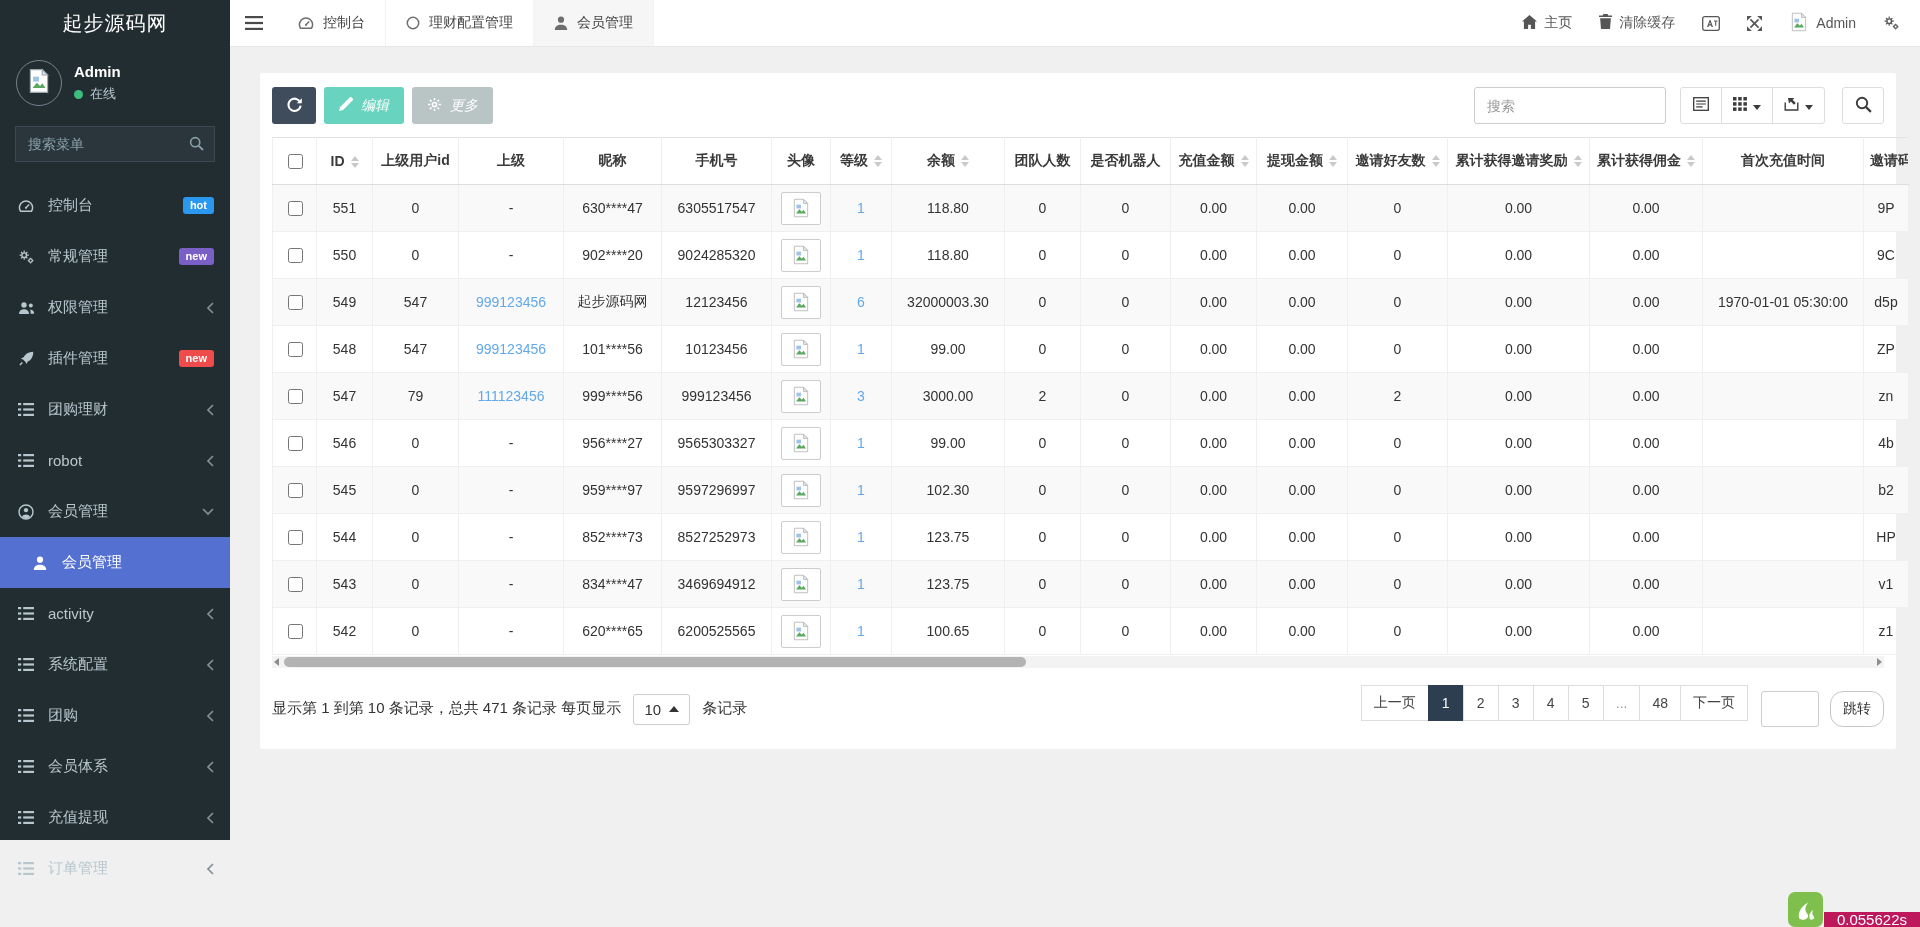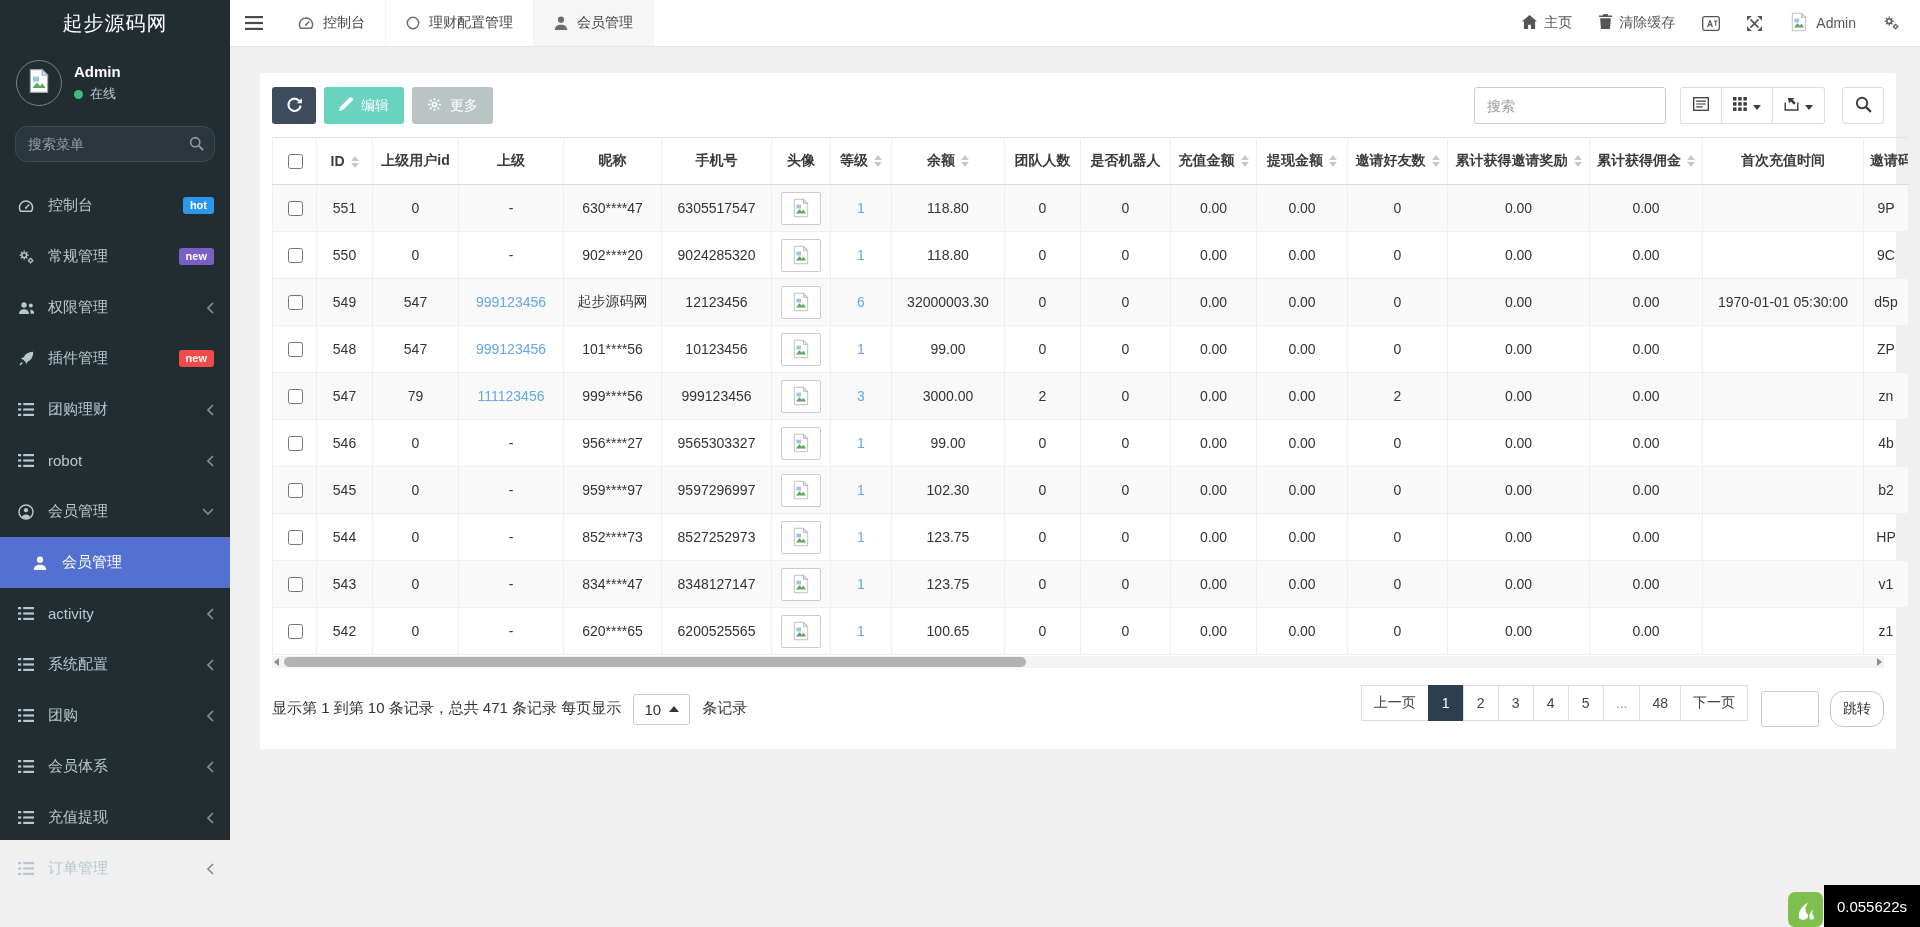--- a/index.html
+++ b/index.html
@@ -10,21 +10,21 @@
   
   .sidebar { width:230px; flex-shrink:0; background:#222d32; color:#b8c7ce; display:flex; flex-direction:column; }
   .logo { height:47px; line-height:47px; text-align:center; color:#fff; font-size:20px; letter-spacing:1px; cursor:pointer; }
   .user-panel { display:flex; align-items:center; gap:12px; padding:13px 16px 10px; }
   .avatar-circle { width:46px; height:46px; border-radius:50%; border:1px solid #75838b;
     display:flex; align-items:center; justify-content:center; background:transparent; }
   .user-name { color:#fff; font-weight:bold; font-size:15px; margin-bottom:5px; }
   .user-status { font-size:13px; color:#b8c7ce; display:flex; align-items:center; gap:7px; }
   .dot { width:9px; height:9px; border-radius:50%; background:#3dbd7d; display:inline-block; }
   .side-search { margin:10px 15px 6px; position:relative; }
-  .side-search input { width:100%; height:36px; background:#2b363c; border:1px solid #3b4a51; border-radius:12px;
+  .side-search input { width:100%; height:36px; background:#2b363c; border:1px solid #3b4a51; border-radius:0;
     color:#ffffff; padding:0 34px 0 12px; font-size:14px; outline:none; }
   .side-search input::placeholder { color:#8aa0aa; }
   .side-search .sicon { position:absolute; right:11px; top:10px; color:#8aa0aa; cursor:pointer; }
   .menu { list-style:none; margin:12px 0 0; padding:0; font-size:15px; flex:1; }
   .menu li { height:51px; display:flex; align-items:center; gap:12px; padding:0 16px; cursor:pointer; }
   .menu li .micon { width:20px; display:flex; justify-content:center; color:#b8c7ce; flex-shrink:0; }
   .menu li .mlabel { flex:1; white-space:nowrap; overflow:hidden; }
   .menu li.indent { padding-left:30px; }
   .menu li.active { background:var(--c-active,#5471d2); color:#fff; }
   .menu li.active .micon { color:#fff; }
@@ -41,21 +41,21 @@
   .tab.active { background:#f6f6f6; }
   .nav-right { margin-left:auto; display:flex; align-items:center; gap:27px; padding-right:20px; color:#565656; font-size:14px; }
   .nav-item { display:flex; align-items:center; gap:7px; cursor:pointer; }
 
   .content { flex:1; background:#f0f0f0; padding:26px 24px 0 30px; overflow:hidden; }
   .card { background:#fff; width:1636px; padding:14px 12px 16px; border-radius:2px; }
 
   
   .toolbar { display:flex; align-items:center; margin-bottom:13px; }
   .btn { height:37px; border:none; border-radius:3px; color:#fff; font-size:14px;
-    display:inline-flex; align-items:center; gap:8px; padding:0 15px; margin-right:8px; cursor:pointer; }
+    display:inline-flex; align-items:center; gap:8px; padding:0 15px; margin-right:8px; cursor:pointer;font-style:italic; }
   .btn-refresh { background:var(--c-btn-refresh,#3f4c5c); width:44px; justify-content:center; padding:0; }
   .btn-edit { background:var(--c-btn-edit,#18bc9c); opacity:.65; }
   .btn-more { background:var(--c-btn-more,#95a5a6); opacity:.65; }
   .toolbar-right { margin-left:auto; display:flex; align-items:center; }
   .search-input { width:192px; height:37px; border:1px solid #ccc; border-radius:3px; padding:0 12px;
     font-size:14px; color:#555; outline:none; }
   .search-input::placeholder { color:#9a9a9a; }
   .btn-group { display:flex; margin-left:14px; }
   .tbtn { height:37px; min-width:42px; background:#fff; border:1px solid #ddd; color:#3c3c3c;
     display:inline-flex; align-items:center; justify-content:center; gap:6px; padding:0 11px; cursor:pointer; margin-left:-1px; }
@@ -96,21 +96,21 @@
   .page.active { background:var(--c-page-active,#2c3e50); border-color:var(--c-page-active,#2c3e50); color:#fff; }
   .page.dots { color:#999; }
   .jump-input { width:58px; height:36px; border:1px solid #ccc; border-radius:3px; margin-left:13px; outline:none; padding:0 8px; font-size:14px; }
   .jump-btn { width:54px; height:36px; border:1px solid #c6c6c6; border-radius:13px; background:#fff; color:#333;
     font-size:14px; margin-left:11px; cursor:pointer; }
 
   
   .status { position:fixed; right:0; bottom:0; display:flex; align-items:flex-end; z-index:10; }
   .tp-icon { width:35px; height:35px; border-radius:7px; background:var(--c-status-green,#7fbf4d);
     display:flex; align-items:center; justify-content:center; margin-right:1px; }
-  .time-badge { background:#000000; color:#fff; height:42px; display:flex; align-items:center; padding:0 13px; font-size:15px; }
+  .time-badge { background:#be185d; color:#fff; height:15px; display:flex; align-items:center; padding:0 13px; font-size:15px; }
 </style>
 </head>
 <body>
 
 <div class="app">
 
   <aside class="sidebar">
     <div class="logo">起步源码网</div>
     <div class="user-panel">
       <div class="avatar-circle">
@@ -792,21 +792,21 @@
                   <td>0.00</td>
                   <td></td>
                   <td>HP</td>
                 </tr>
                 <tr>
                   <td><input type="checkbox" style=""></td>
                   <td>543</td>
                   <td>0</td>
                   <td>-</td>
                   <td>834****47</td>
-                  <td>8348127147</td>
+                  <td>3469694912</td>
                   <td><div class="img-box">
                       <svg width="20" height="20" viewBox="0 0 24 24">
                         <path d="M4 1.5h11l5 5V22.5H4z" fill="#fdfdfd" stroke="#b5b5b5"></path>
                         <path d="M15 1.5l5 5h-5z" fill="#e2ebf2" stroke="#b5b5b5"></path>
                         <rect x="6.5" y="8" width="5.5" height="4.5" fill="#9ec3e5"></rect>
                         <path d="M6 18.5l4-5 3 3 2-2.5 3 4.5z" fill="#5aa85f"></path>
                       </svg>
                     </div></td>
                   <td><span class="link">1</span></td>
                   <td>123.75</td>

